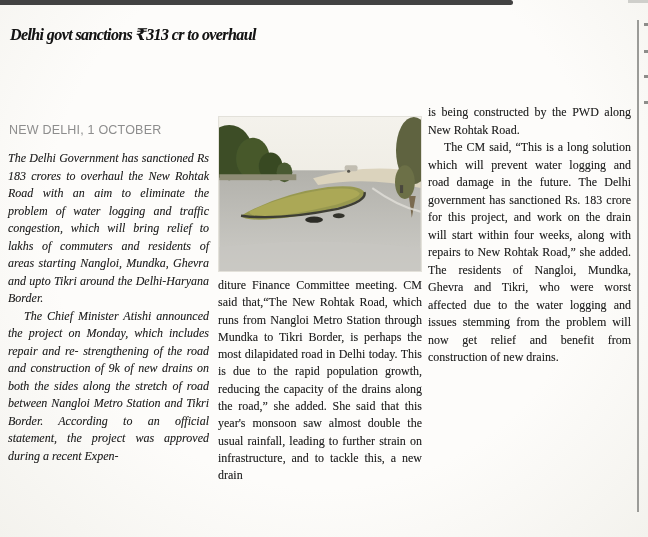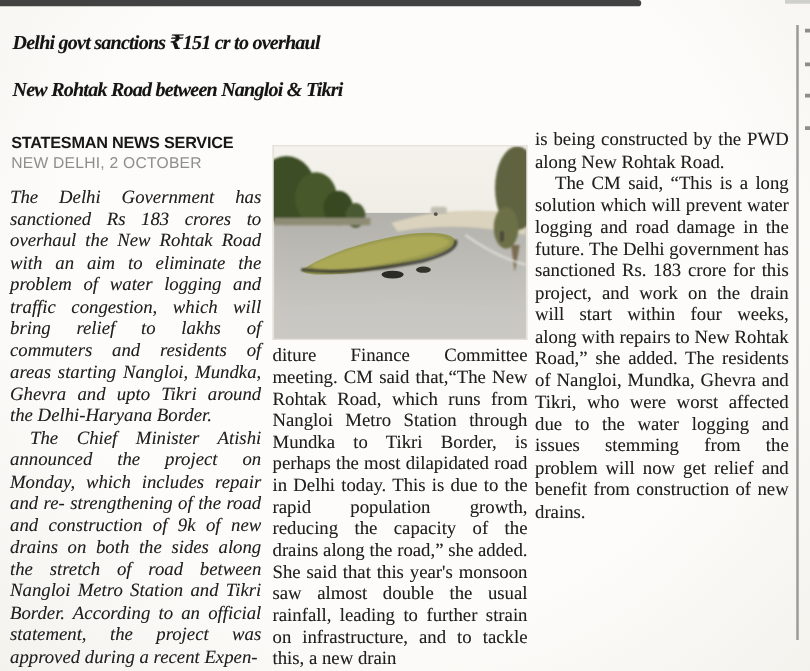--- a/index.html
+++ b/index.html
@@ -34,21 +34,21 @@
     font-family:"Liberation Sans","DejaVu Sans",sans-serif;
     font-weight:700;font-size:13px;letter-spacing:-0.2px;color:#181818;
   }
   .dateline{
     position:absolute;left:9px;top:123px;
     font-family:"Liberation Sans","DejaVu Sans",sans-serif;
     font-size:12.5px;letter-spacing:0.2px;color:#8d8d8d;
   }
   .col{
     position:absolute;
-    font-size:15px;line-height:17.5px;
+    font-size:12px;line-height:17.5px;
     text-align:justify;
     text-shadow:0 0 0.5px rgba(25,25,25,0.35);
   }
   .col p{margin:0;}
   .col p.indent{text-indent:16px;}
   .col1{left:8px;top:150px;width:201px;font-style:italic;}
   .col2{left:218px;top:116px;width:204px;}
   .col2 .coltext{margin-top:5px;line-height:17.3px;}
   .col3{left:428px;top:104px;width:203px;}
   .photo{
@@ -66,26 +66,24 @@
 </style>
 </head>
 <body>
 
 <div class="page">
 
   <div class="scan-bar"></div>
   <div class="scan-smudge"></div>
 
   <h1 class="headline" style="margin:0;font-size:inherit;">
-    <div>Delhi govt sanctions ₹151 cr to overhaul</div>
-    <div>New Rohtak Road between Nangloi &amp; Tikri</div>
+    <div>Delhi govt sanctions ₹313 cr to overhaul</div>
   </h1>
 
-  <div class="byline">STATESMAN NEWS SERVICE</div>
-  <div class="dateline">NEW DELHI, 2 OCTOBER</div>
+  <div class="dateline">NEW DELHI, 1 OCTOBER</div>
 
   <div class="col col1">
     <p>The Delhi Government has sanctioned Rs 183 crores to overhaul the New Rohtak Road with an aim to eliminate the problem of water logging and traffic congestion, which will bring relief to lakhs of commuters and residents of areas starting Nangloi, Mundka, Ghevra and upto Tikri around the Delhi-Haryana Border.</p>
     <p class="indent">The Chief Minister Atishi announced the project on Monday, which includes repair and re- strengthening of the road and construction of 9k of new drains on both the sides along the stretch of road between Nangloi Metro Station and Tikri Border. According to an official statement, the project was approved during a recent Expen-</p>
   </div>
 
   <div class="col col2">
     <svg class="photo" viewBox="0 0 204 156" xmlns="http://www.w3.org/2000/svg" aria-hidden="true">
       <defs>
         <filter id="soft">

